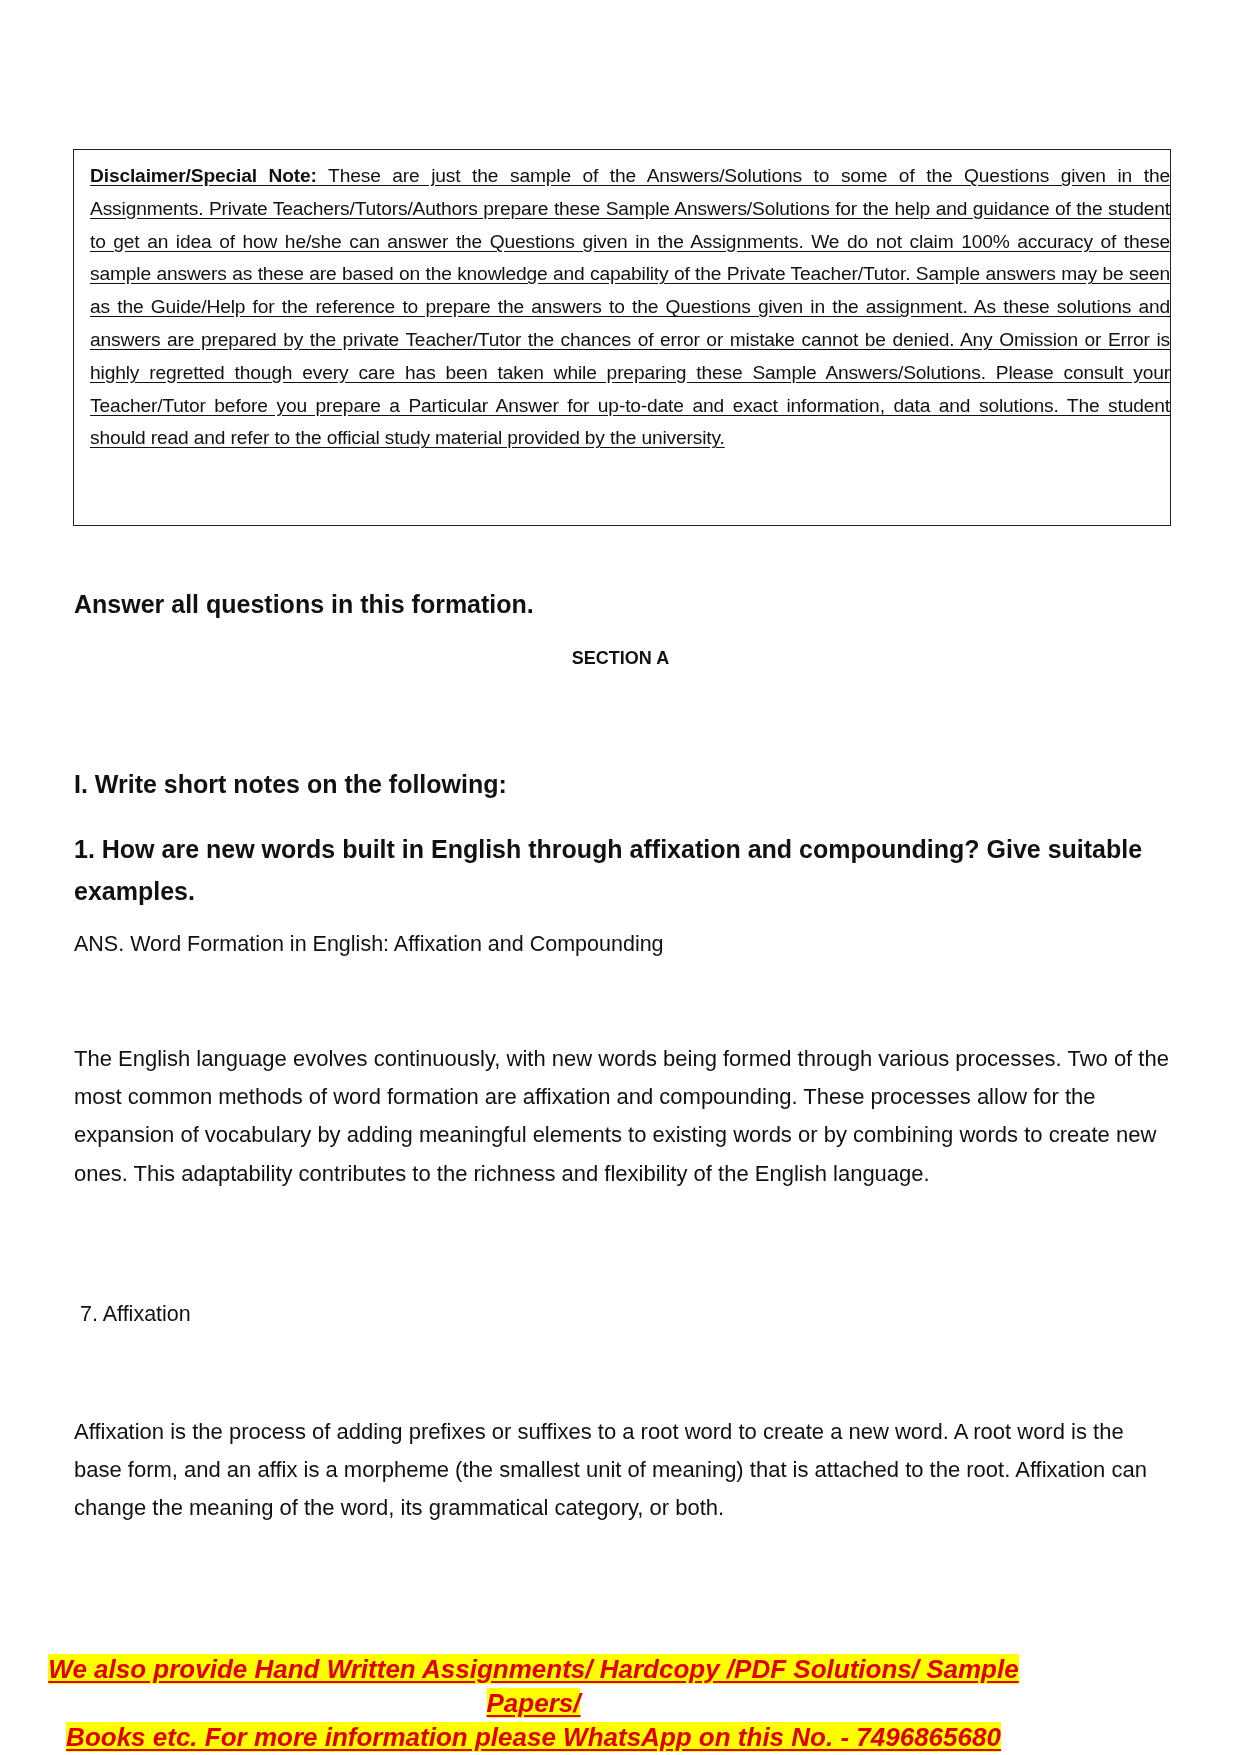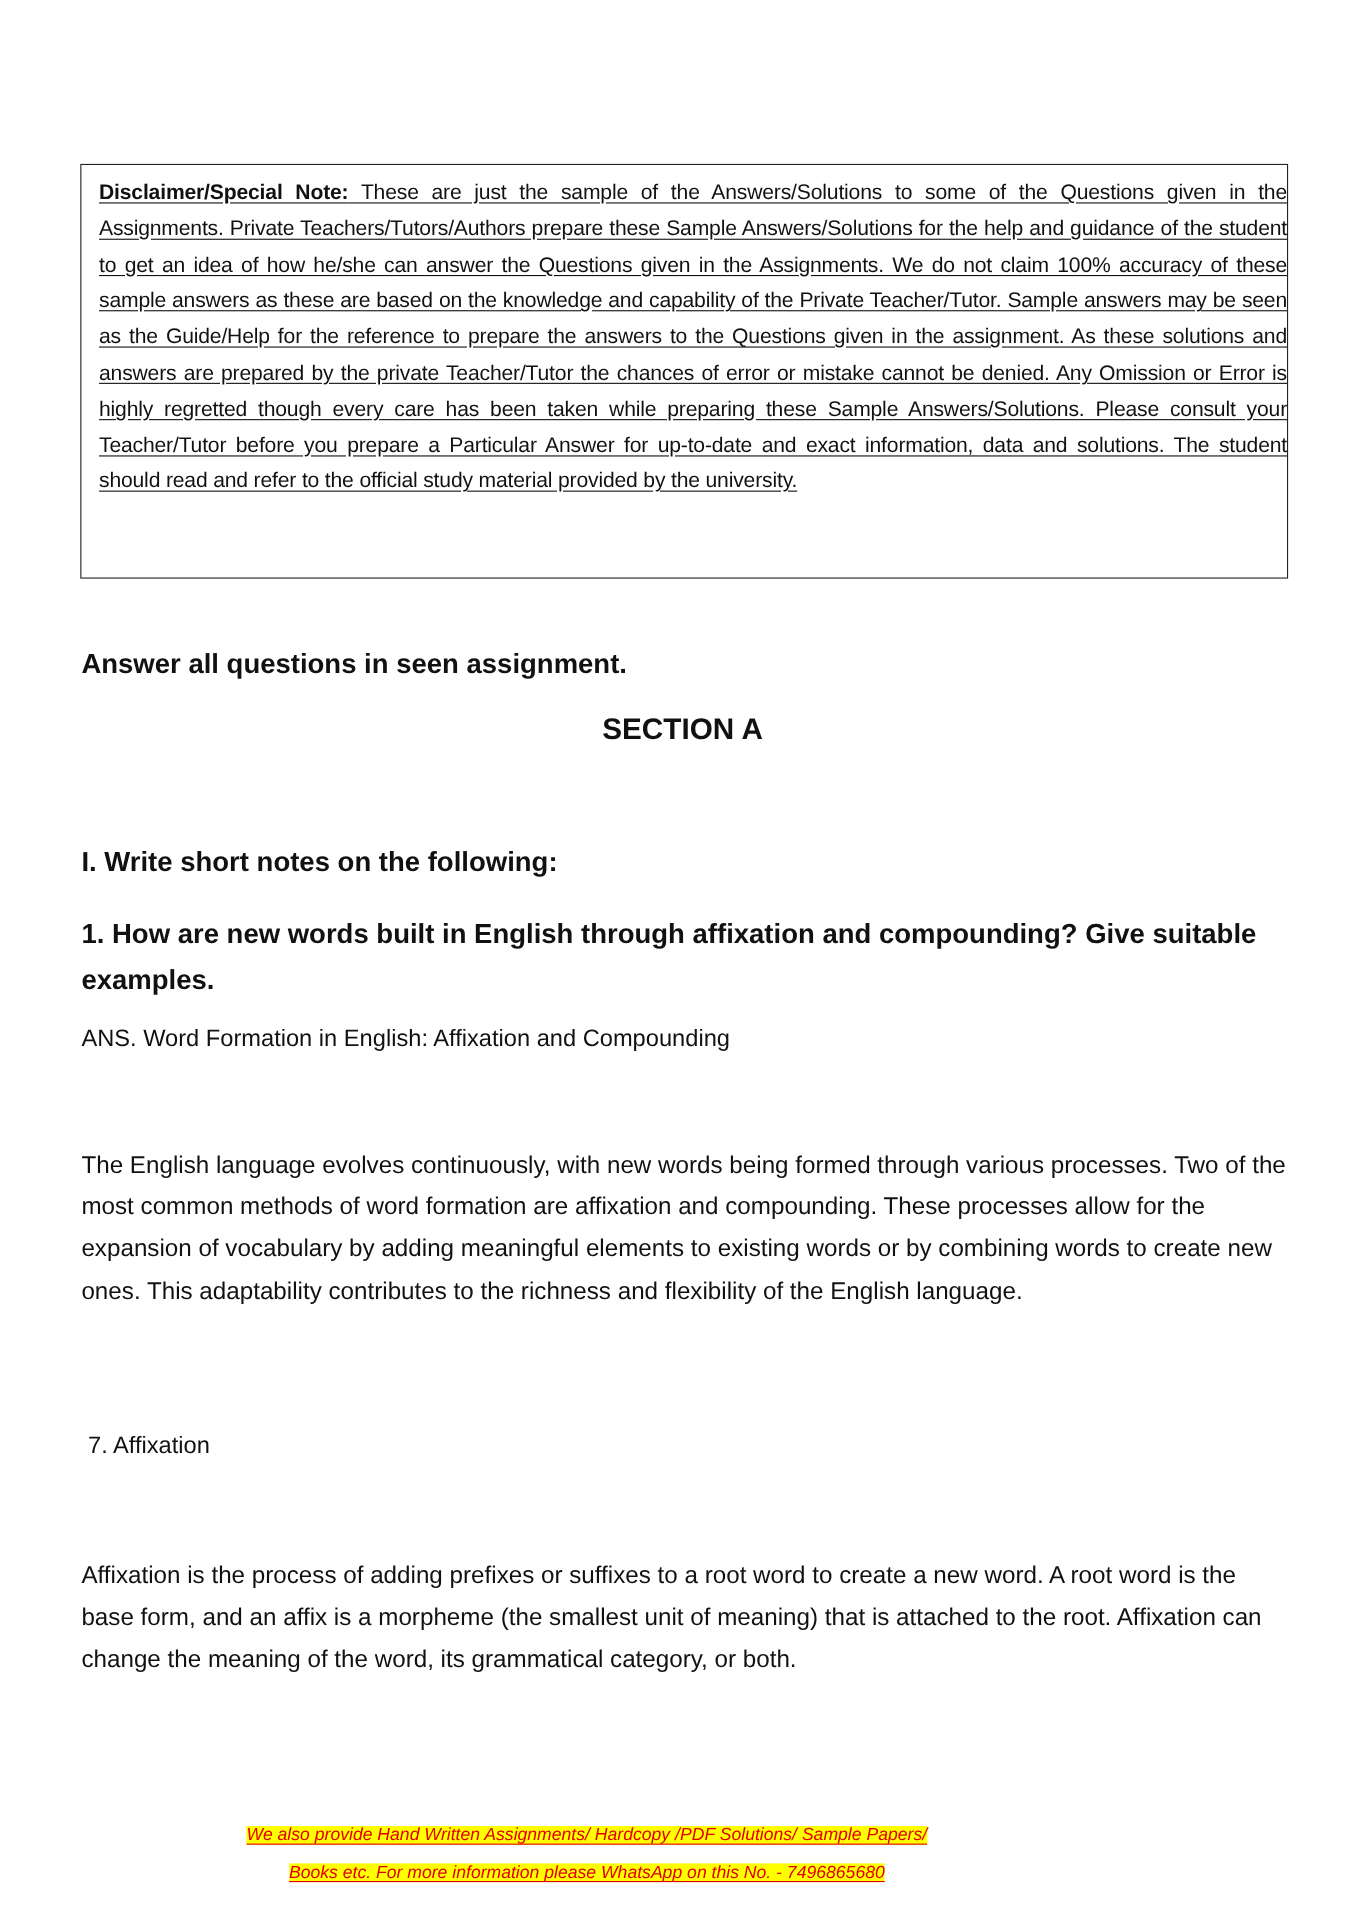--- a/index.html
+++ b/index.html
@@ -17,57 +17,57 @@
     margin: 0; font-size: 19.2px; line-height: 32.8px; text-align: justify;
     text-align-last: left; text-decoration: underline; text-underline-offset: 3px;
     letter-spacing: -0.15px;
   }
   .disclaimer .lead { font-weight: bold; }
   .instr {
     position: absolute; left: 74px; top: 590px; font-size: 25px; font-weight: bold;
   }
   .section {
     position: absolute; left: 0; width: 1241px; top: 648px; text-align: center;
-    font-size: 27px; font-weight: bold;
+    font-size: 18px; font-weight: bold;
   }
   .qhead {
     position: absolute; left: 74px; top: 770px; font-size: 25px; font-weight: bold;
   }
   .q1 {
     position: absolute; left: 74px; top: 828px; width: 1100px; font-size: 25px; font-weight: bold;
     line-height: 42px;
   }
   .ans {
     position: absolute; left: 74px; top: 932px; font-size: 21.5px;
   }
   .para {
     position: absolute; left: 74px; width: 1100px; font-size: 22px; line-height: 38.2px; margin: 0;
   }
   .p1 { top: 1040px; }
   .sub { position: absolute; left: 80px; top: 1302px; font-size: 21.5px; }
   .p2 { top: 1413px; }
   .promo {
     position: absolute; left: 0; width: 1067px; top: 1652px; text-align: center;
-    font-size: 16px; font-weight: normal; font-style: italic; line-height: 34px;
+    font-size: 26px; font-weight: bold; font-style: italic; line-height: 34px;
   }
   .promo span {
     background: #ffff00; color: #e00000; text-decoration: underline;
     text-decoration-color: #e00000; text-underline-offset: 3px;
   }
 </style>
 </head>
 <body>
 
 <div class="page">
 
   <div class="disclaimer">
     <p><span class="lead">Disclaimer/Special Note:</span><span> These are just the sample of the Answers/Solutions to some of the Questions given in the Assignments. Private Teachers/Tutors/Authors prepare these Sample Answers/Solutions for the help and guidance of the student to get an idea of how he/she can answer the Questions given in the Assignments. We do not claim 100% accuracy of these sample answers as these are based on the knowledge and capability of the Private Teacher/Tutor. Sample answers may be seen as the Guide/Help for the reference to prepare the answers to the Questions given in the assignment. As these solutions and answers are prepared by the private Teacher/Tutor the chances of error or mistake cannot be denied. Any Omission or Error is highly regretted though every care has been taken while preparing these Sample Answers/Solutions. Please consult your Teacher/Tutor before you prepare a Particular Answer for up-to-date and exact information, data and solutions. The student should read and refer to the official study material provided by the university.</span></p>
   </div>
 
-  <div class="instr">Answer all questions in seen assignment.</div>
+  <div class="instr">Answer all questions in this formation.</div>
 
   <div class="section">SECTION A</div>
 
   <div class="qhead">I. Write short notes on the following:</div>
 
   <div class="q1">1. How are new words built in English through affixation and compounding? Give suitable examples.</div>
 
   <div class="ans">ANS.  Word Formation in English: Affixation and Compounding</div>
 
   <p class="para p1">The English language evolves continuously, with new words being formed through various processes. Two of the most common methods of word formation are affixation and compounding. These processes allow for the expansion of vocabulary by adding meaningful elements to existing words or by combining words to create new ones. This adaptability contributes to the richness and flexibility of the English language.</p>

